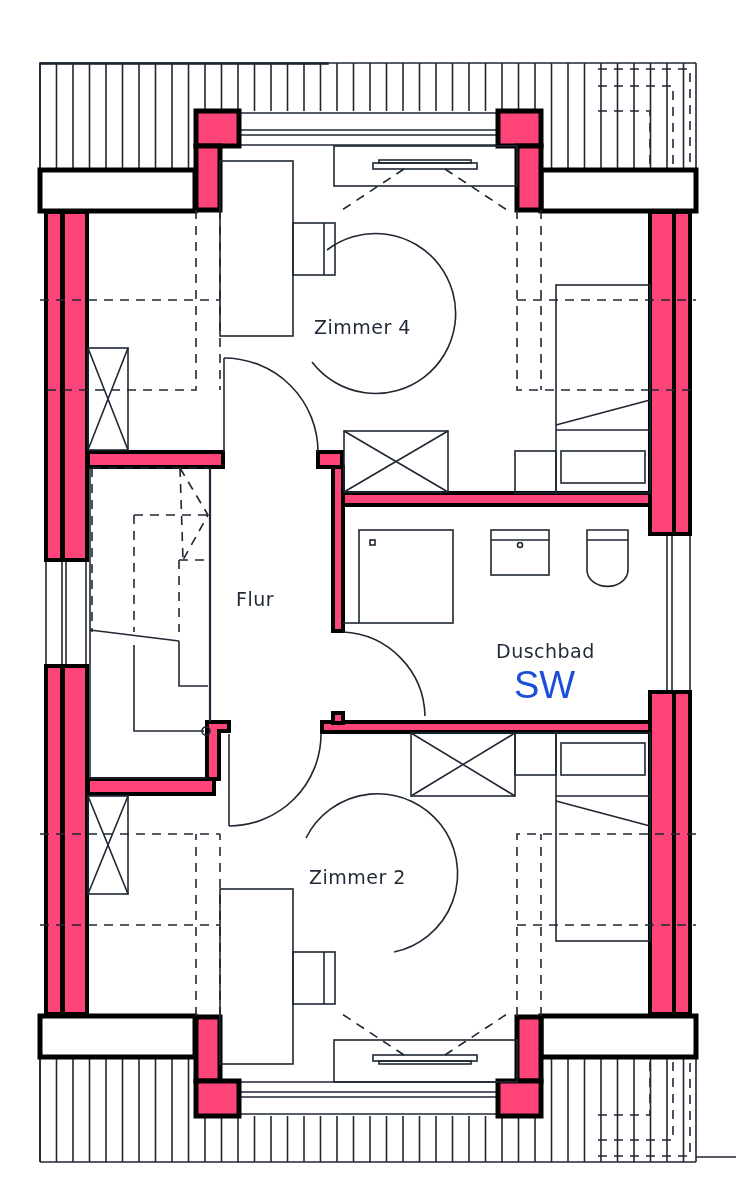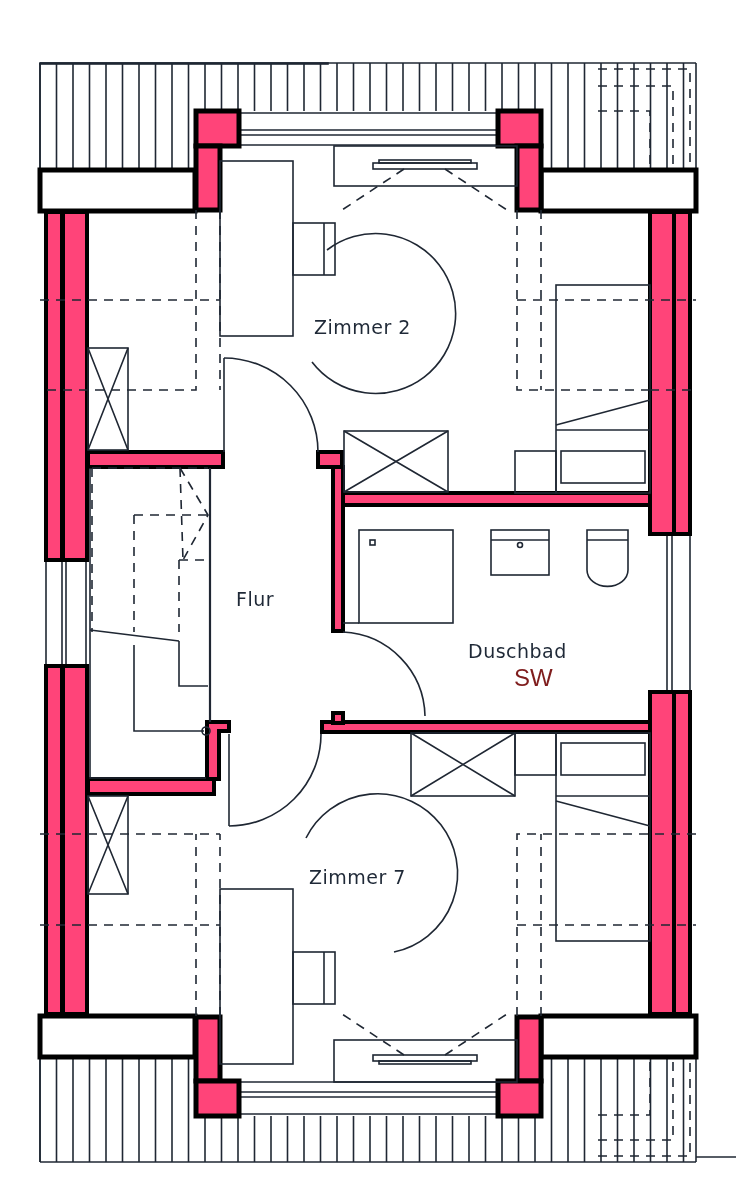--- a/index.html
+++ b/index.html
@@ -1,19 +1,19 @@
 <!DOCTYPE html>
 <html><head>
 <meta charset="utf-8">
 <style>
   html, body { margin: 0; padding: 0; background: #ffffff; }
   body { width: 736px; height: 1200px; position: relative; overflow: hidden; font-family: "DejaVu Sans", sans-serif; }
   #plan { position: absolute; left: 0; top: 0; }
   .room-label { position: absolute; color: #1f2937; font-family: "DejaVu Sans", sans-serif; font-size: 19px; letter-spacing: 0.5px; white-space: nowrap; }
-  .room-code { position: absolute; color: #7f1d1d; font-family: "Liberation Sans", sans-serif; font-size: 24px; white-space: nowrap; }
+  .room-code { position: absolute; color: #1d4ed8; font-family: "Liberation Sans", sans-serif; font-size: 38px; white-space: nowrap; }
   .wall { fill: #ff4479; stroke: #000; stroke-width: 5; }
   .wall-thin { fill: #ff4479; stroke: #000; stroke-width: 4; }
   .ln { fill: none; stroke: #1f2733; stroke-width: 1.6; }
   .ln2 { fill: none; stroke: #1f2733; stroke-width: 2.2; }
   .dash { fill: none; stroke: #1f2733; stroke-width: 1.6; stroke-dasharray: 9 7; }
   .blk { fill: #fff; stroke: #000; stroke-width: 5; }
   .hatch { stroke: #1f2733; stroke-width: 1.6; }
 </style>
 </head>
 <body>
@@ -283,17 +283,17 @@
     <rect x="556" y="733" width="94" height="208" class="ln"></rect>
     <line x1="556" y1="796" x2="650" y2="796" class="ln"></line>
     <line x1="556" y1="801" x2="650" y2="826" class="ln"></line>
     <rect x="561" y="743" width="84" height="32" class="ln"></rect>
     <rect x="515" y="733" width="41" height="42" class="ln"></rect>
     <rect x="411" y="733" width="104" height="63" class="ln"></rect>
     <path d="M411 733 L515 796 M515 733 L411 796" class="ln"></path>
   </g>
 </svg>
 
-<div class="room-label" style="left:314px;top:316px;">Zimmer  2</div>
+<div class="room-label" style="left:314px;top:316px;">Zimmer  4</div>
 <div class="room-label" style="left:236px;top:588px;">Flur</div>
-<div class="room-label" style="left:468px;top:640px;">Duschbad</div>
+<div class="room-label" style="left:496px;top:640px;">Duschbad</div>
 <div class="room-code" style="left:514px;top:664px;">SW</div>
-<div class="room-label" style="left:309px;top:866px;">Zimmer  7</div>
+<div class="room-label" style="left:309px;top:866px;">Zimmer  2</div>
 
 </body></html>

